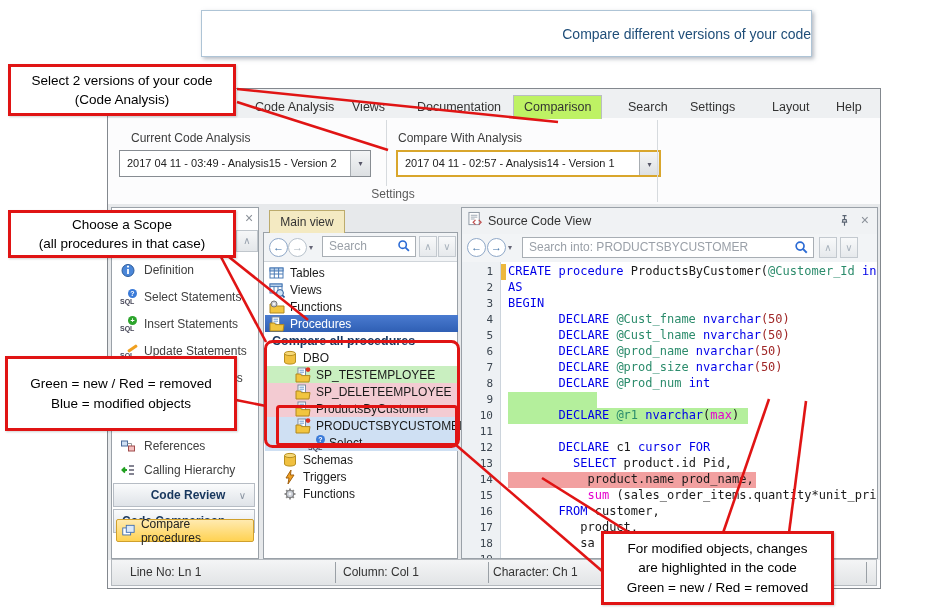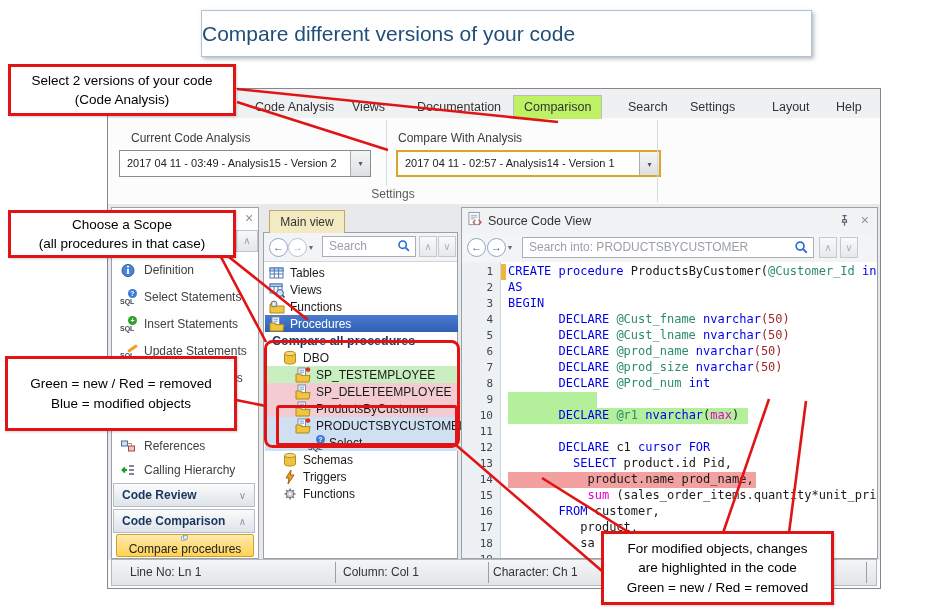--- a/index.html
+++ b/index.html
@@ -1,22 +1,22 @@
 <!DOCTYPE html>
 <html><head>
 <meta charset="utf-8">
 <style>
   html,body{margin:0;padding:0;}
   body{position:relative;width:938px;height:609px;background:#fff;overflow:hidden;
        font-family:"Liberation Sans",sans-serif;}
   
   .banner{position:absolute;left:201px;top:10px;width:609px;height:45px;background:#fff;
     border:1px solid #aec4d6;box-shadow:2px 2px 4px rgba(110,120,135,.5);
-    display:flex;align-items:center;justify-content:flex-start;
-    color:#1f4e79;font-size:21px;}
+    display:flex;align-items:center;justify-content:flex-end;
+    color:#1f4e79;font-size:14px;}
   
   .window{position:absolute;left:107px;top:88px;width:774px;height:501px;
     background:#fbfbfc;border:1px solid #83888e;box-sizing:border-box;}
   .tabbar{position:absolute;left:0;top:0;width:772px;height:29px;background:#eef0f2;
     border-bottom:1px solid #15803d;}
   .tab{position:absolute;top:7px;height:22px;line-height:22px;padding:0 10px;
     font-size:12.5px;color:#333;white-space:nowrap;cursor:default;}
   .tab.active{top:6px;height:23px;line-height:23px;background:#bef264;
     border:1px solid #b9bdc2;border-bottom:none;z-index:2;}
   .ribbon{position:absolute;left:0;top:29px;width:772px;height:86px;background:#fcfcfd;
@@ -199,29 +199,29 @@
               <path d="M7 8H2.5M5 5.5L2.5 8L5 10.5"></path>
             </g>
             <g stroke="#667" stroke-width="1.6">
               <line x1="9" y1="4" x2="14" y2="4"></line>
               <line x1="9" y1="8" x2="14" y2="8"></line>
               <line x1="9" y1="12" x2="14" y2="12"></line>
             </g>
           </svg></span>
         <span class="lab">Calling Hierarchy</span>
       </div>
-      <div class="sb-section" style="top: 275px;">
+      <div class="sb-section" style="top: 275px; justify-content: center;">
         <span>Code Review</span>
         <span class="chev">∨</span>
       </div>
       <div class="sb-section" style="top: 301px;">
         <span>Code Comparison</span>
         <span class="chev">∧</span>
       </div>
-      <div class="sb-comparebtn" style="top: 326px; flex-direction: column;">
+      <div class="sb-comparebtn" style="top: 311px;">
         <svg width="15" height="14" viewBox="0 0 16 16">
           <rect x="1.5" y="4.5" width="9" height="8" fill="#fff" stroke="#3a6ab0"></rect>
           <rect x="5.5" y="1.5" width="9" height="8" fill="#dce9f8" stroke="#3a6ab0"></rect>
         </svg>
         <span>Compare procedures</span>
       </div>
     </div>
 
   <div class="mv-tab" style="left:161px;top:121px;">Main view</div>
   <div class="panel" id="mainpanel" style="left:155px;top:143px;width:195px;height:327px;">

